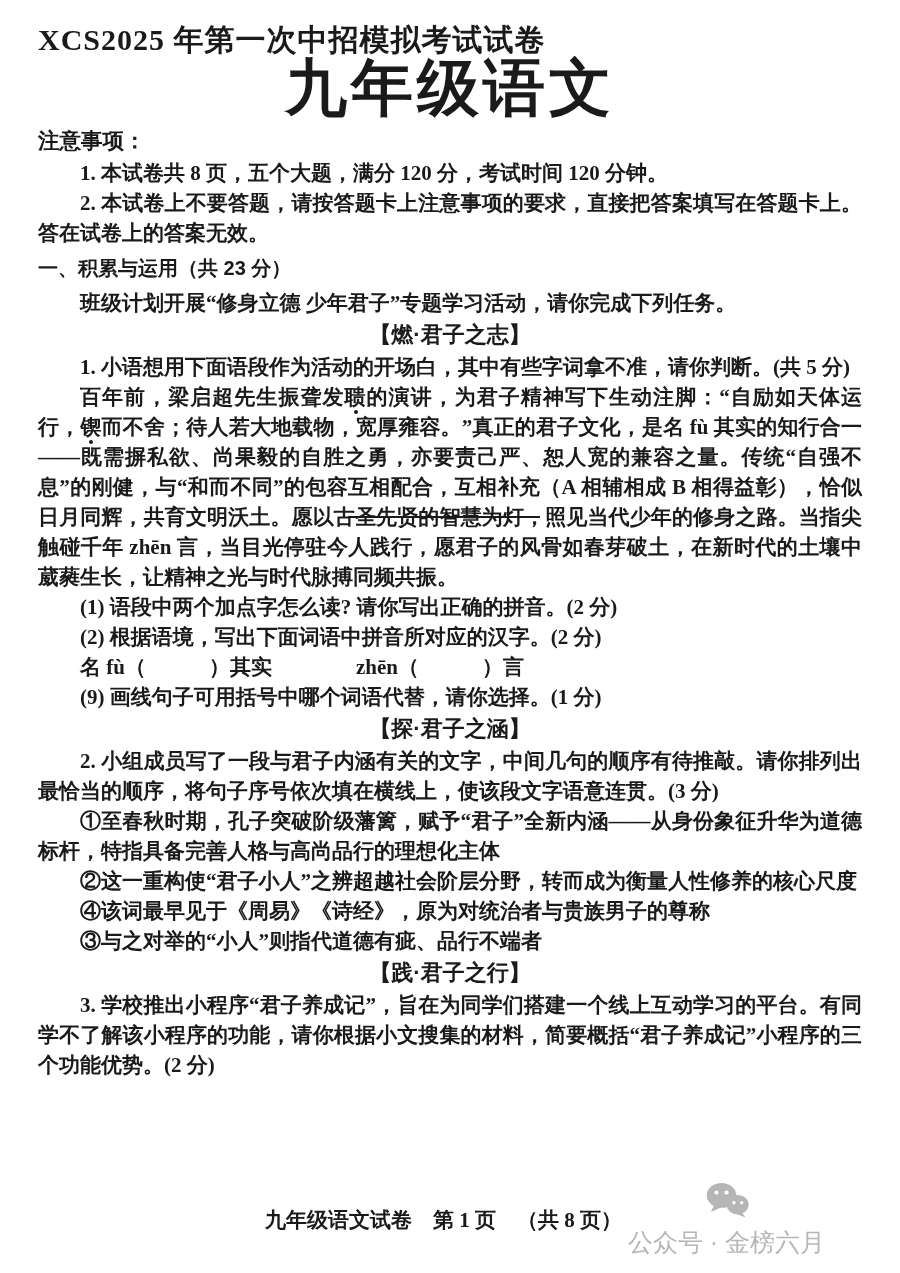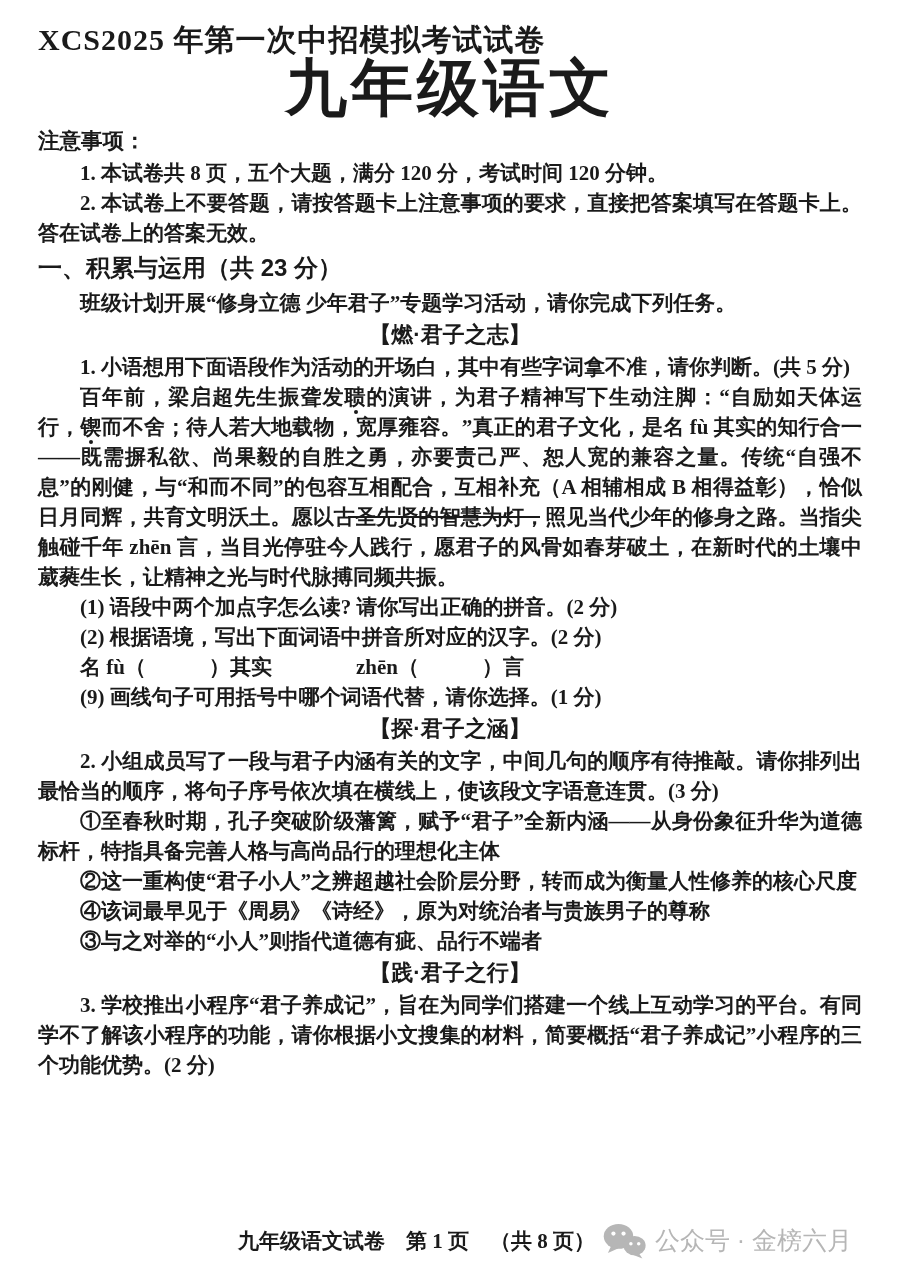--- a/index.html
+++ b/index.html
@@ -14,21 +14,21 @@
   }
   .paper-subject {
     text-align:center; font-size:62px; font-weight:700;
     margin:0 0 8px 0; line-height:56px; letter-spacing:4px;
   }
   .block {
     font-size:21px; line-height:30px; font-weight:600;
     text-align:justify; color:#1a1a1a;
   }
   .block.label  { font-family:"Liberation Sans", sans-serif; font-weight:700; font-size:21.5px; line-height:34px; text-align:left; }
-  .block.heading{ font-family:"Liberation Sans", sans-serif; font-weight:700; font-size:24px; line-height:40px; text-align:left; }
+  .block.heading{ font-family:"Liberation Sans", sans-serif; font-weight:700; font-size:20px; line-height:40px; text-align:left; }
   .block.center { text-align:center; font-family:"Liberation Sans", sans-serif; font-weight:700; font-size:22px; line-height:34px; }
   .block.para, .block.passage, .block.fill { text-indent:2em; }
   .block.fill { text-align:left; }
   .dotted { position:relative; }
   .dotted::after {
     content:""; position:absolute; left:50%; margin-left:-2px; bottom:-5px;
     width:4px; height:4px; border-radius:50%; background:#1a1a1a;
   }
   .underl { border-bottom:2px solid #1a1a1a; padding-bottom:17px; }
   .blank {
@@ -40,21 +40,21 @@
     text-align:center;
   }
   .footer-inner {
     display:inline-flex; align-items:center; gap:6px;
     transform:translateX(95px);
   }
   .footer-pageinfo { font-size:21px; font-weight:700; color:#1a1a1a; white-space:nowrap; }
   .watermark {
     display:inline-flex; align-items:center; gap:8px;
     color:#b6b6b6; font-size:25px; font-weight:400;
-    font-family:"Liberation Sans", sans-serif; white-space:nowrap;
+    font-family:"Liberation Sans", sans-serif; white-space:nowrap;flex-direction:column;
   }
 </style>
 </head>
 <body>
 
 <main class="page">
   <h1 class="paper-title">XCS2025 年第一次中招模拟考试试卷</h1>
   <h2 class="paper-subject">九年级语文</h2>
 
   <div id="doc">

